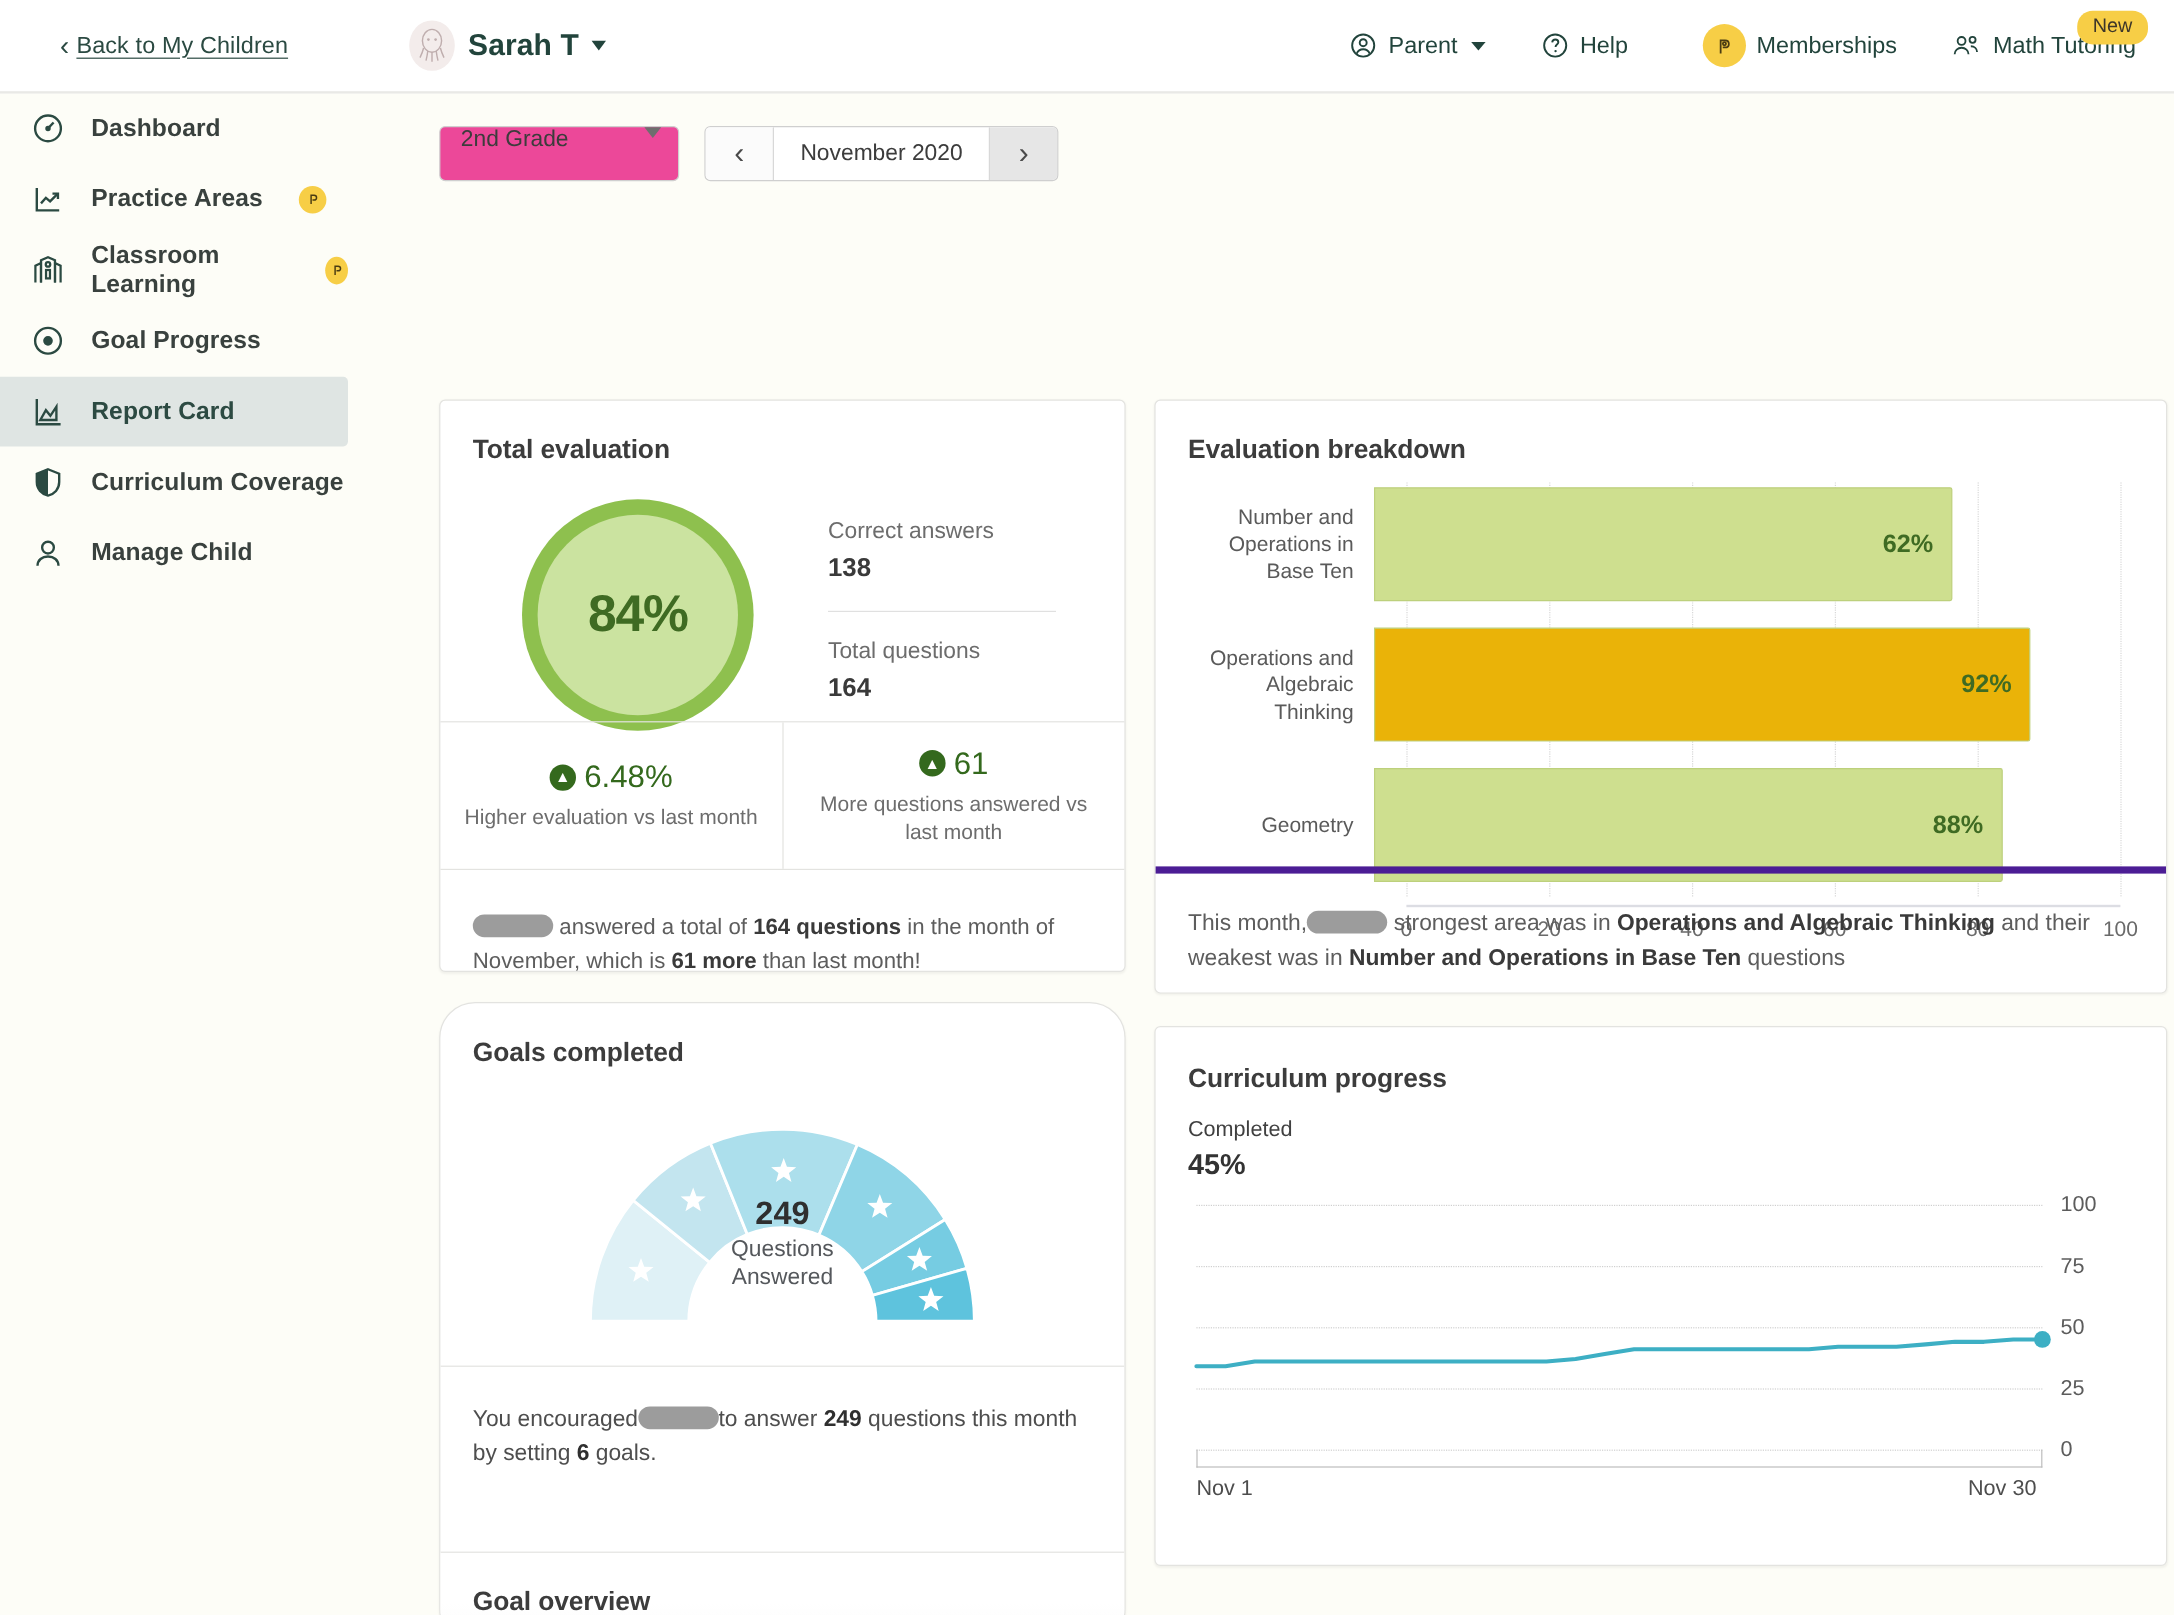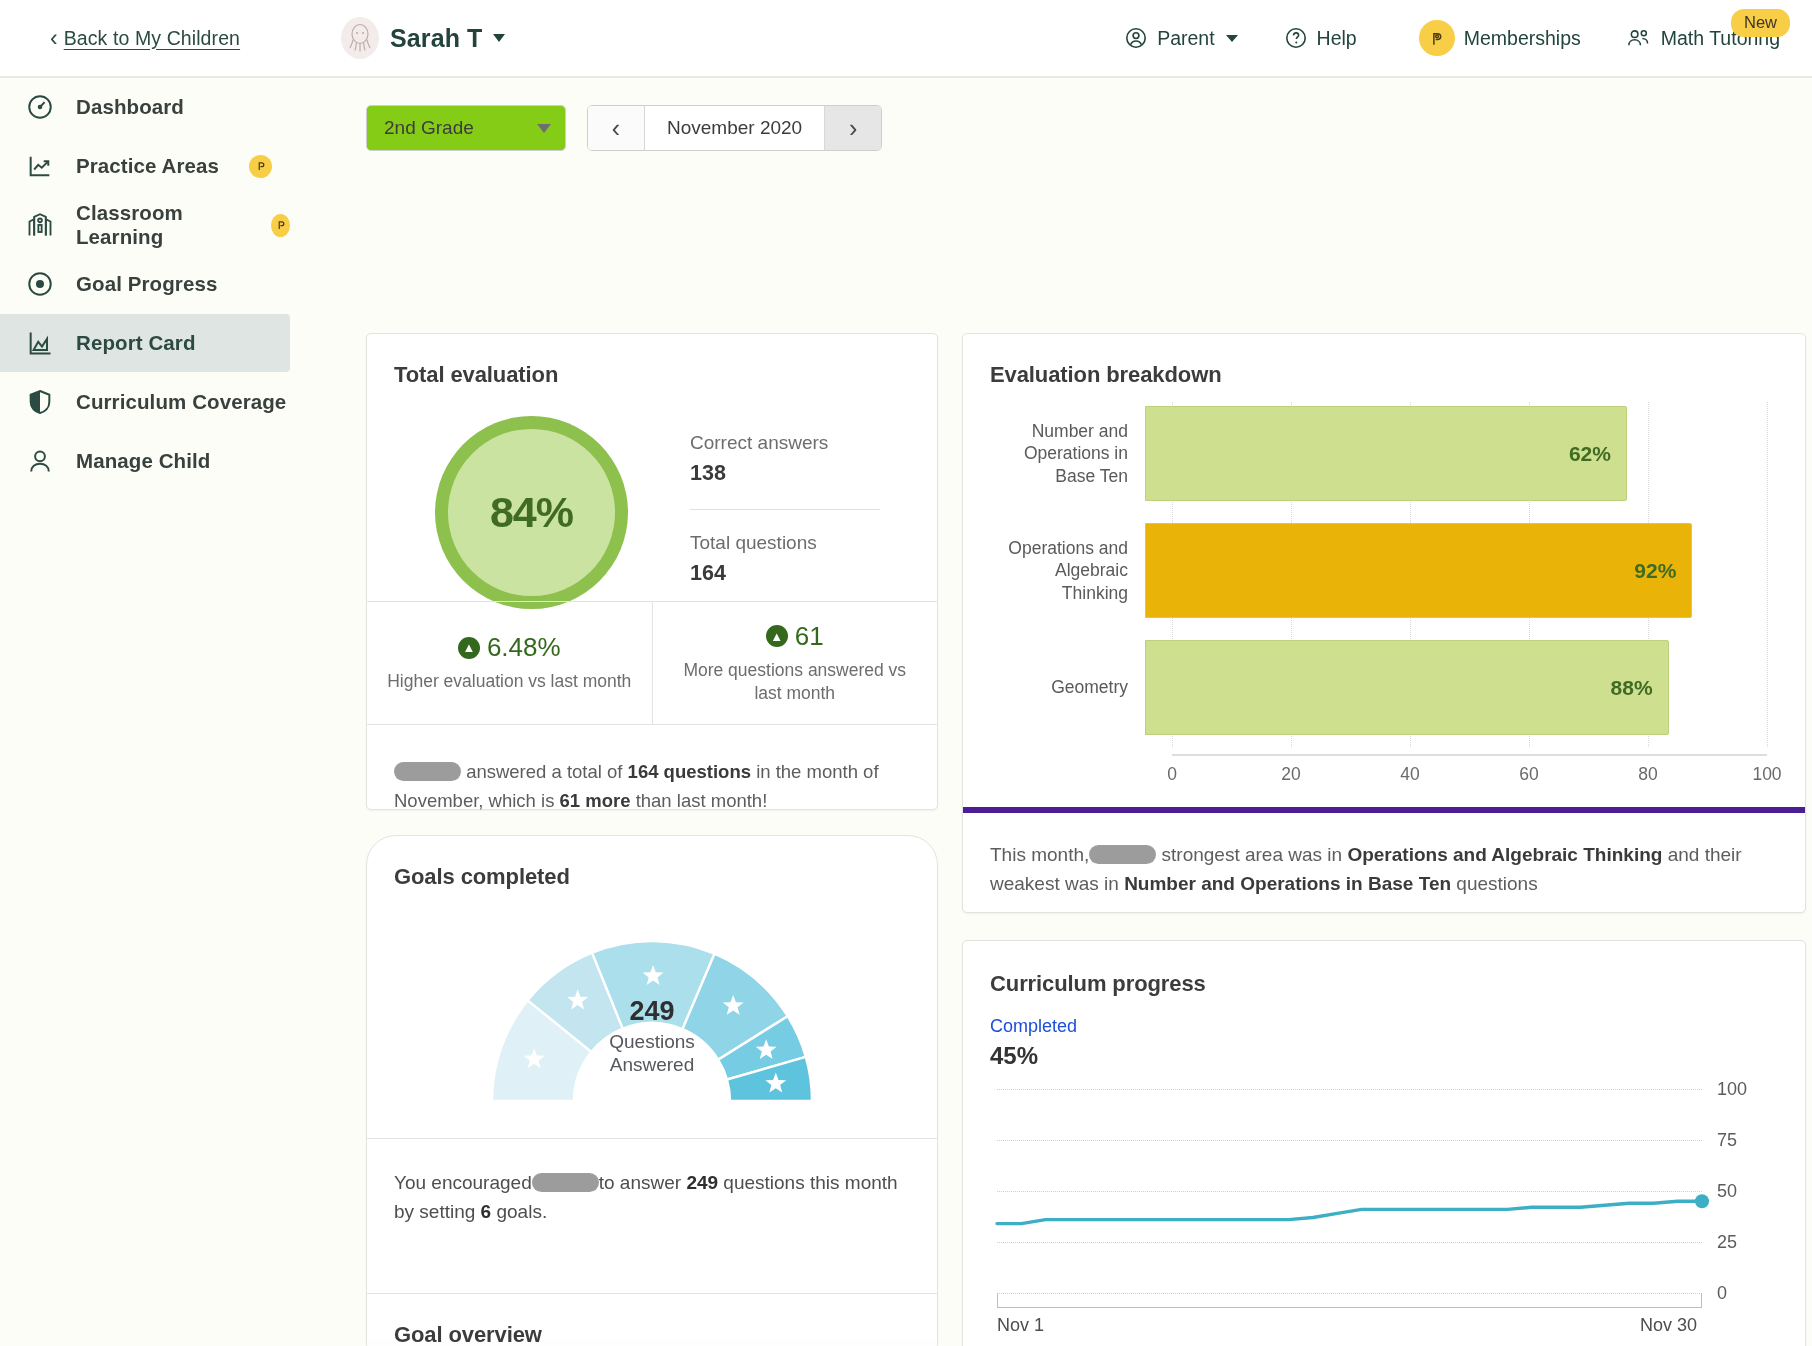--- a/index.html
+++ b/index.html
@@ -89,23 +89,23 @@
   .main { position: absolute; top: 78px; left: 340px; width: 1472px; height: 1268px; }
   .page-title {
     margin: 28px 0 0 26px; font-size: 35px; font-weight: bold; color: #3b3b3b;
     display: flex; align-items: center; letter-spacing: -.2px;
   }
   .redact { background: #9c9c9c; border-radius: 11px; display: inline-block; }
   .r-title { width: 96px; height: 34px; margin-right: 3px; }
 
   .controls { display: flex; align-items: center; margin: 27px 0 0 26px; gap: 21px; }
   .grade-select {
-    width: 200px; height: 46px; background: #84cc16;
+    width: 200px; height: 46px; background: #ec4899;
     border: 1px solid #cfcfcf; border-radius: 5px;
-    display: flex; align-items: center; padding: 0 14px 0 17px;
+    display: flex; padding: 0 14px 0 17px;
     font-size: 19px; color: #3c3c3c; cursor: pointer;
   }
   .grade-caret {
     margin-left: auto; width: 0; height: 0;
     border-left: 7.5px solid transparent; border-right: 7.5px solid transparent;
     border-top: 9px solid #6e6e6e;
   }
   .month-nav {
     display: flex; align-items: stretch; height: 46px;
     border: 1px solid #cfcfcf; border-radius: 5px; overflow: hidden; background:#fff;
@@ -193,21 +193,21 @@
     font-size: 19px; color: #4e4e4e; line-height: 1.55;
   }
   .goals-note b { color: #2f2f2f; }
   .goal-overview {
     position: absolute; left: 0; bottom: 0; width: 100%; height: 77px;
     border-top: 1px solid #e3e3e0; padding: 25px 0 0 27px;
     background: linear-gradient(#ffffff 55%, #fafafa 100%);
   }
 
   
-  #eval-break { height: 580px; position: relative; text-decoration: underline; }
+  #eval-break { height: 495px; position: relative; text-decoration: underline; }
   #eval-break .card-title { position: absolute; left: 27px; top: 28px; }
   .bars-area { position: absolute; left: 27px; top: 68px; width: 790px; height: 350px; }
   .bar-row { position: absolute; left: 0; width: 790px; display: flex; align-items: center; }
   .bar-cat {
     width: 155px; text-align: right; padding-right: 17px;
     font-size: 17.5px; color: #5a5a5a; line-height: 1.28;
   }
   .bar-track { position: relative; width: 595px; height: 100%; }
   .bar-fill {
     height: 100%; background: #CEDF8F; border: 1px solid #bdd07c;
@@ -230,21 +230,21 @@
   .breakdown-note {
     position: absolute; left: 0; bottom: 0; width: 100%;
     border-top: 6px solid #4c1d95; padding: 27px 36px 0 27px;
     font-size: 19px; color: #5d5d5d; line-height: 1.55; height: 105px;
   }
   .breakdown-note b { color: #3a3a3a; }
 
   
   #curr-card { margin-top: 27px; height: 450px; position: relative; overflow: hidden; text-align: right; }
   #curr-card .card-title { position: absolute; left: 27px; top: 30px; }
-  .curr-sub { position: absolute; left: 27px; top: 75px; font-size: 18px; color: #1d4ed8; }
+  .curr-sub { position: absolute; left: 27px; top: 75px; font-size: 18px; color: #404040; }
   .curr-val { position: absolute; left: 27px; top: 101px; font-size: 24px; font-weight: bold; color: #333; }
   .line-area { position: absolute; left: 27px; top: 148px; width: 790px; height: 240px; }
   .ygrid {
     position: absolute; left: 7px; width: 705px; height: 0;
     border-top: 1px dotted #cfcfcf;
   }
   .ylab {
     position: absolute; left: 727px; font-size: 18px; color: #5c5c5c;
     transform: translateY(-50%);
   }

